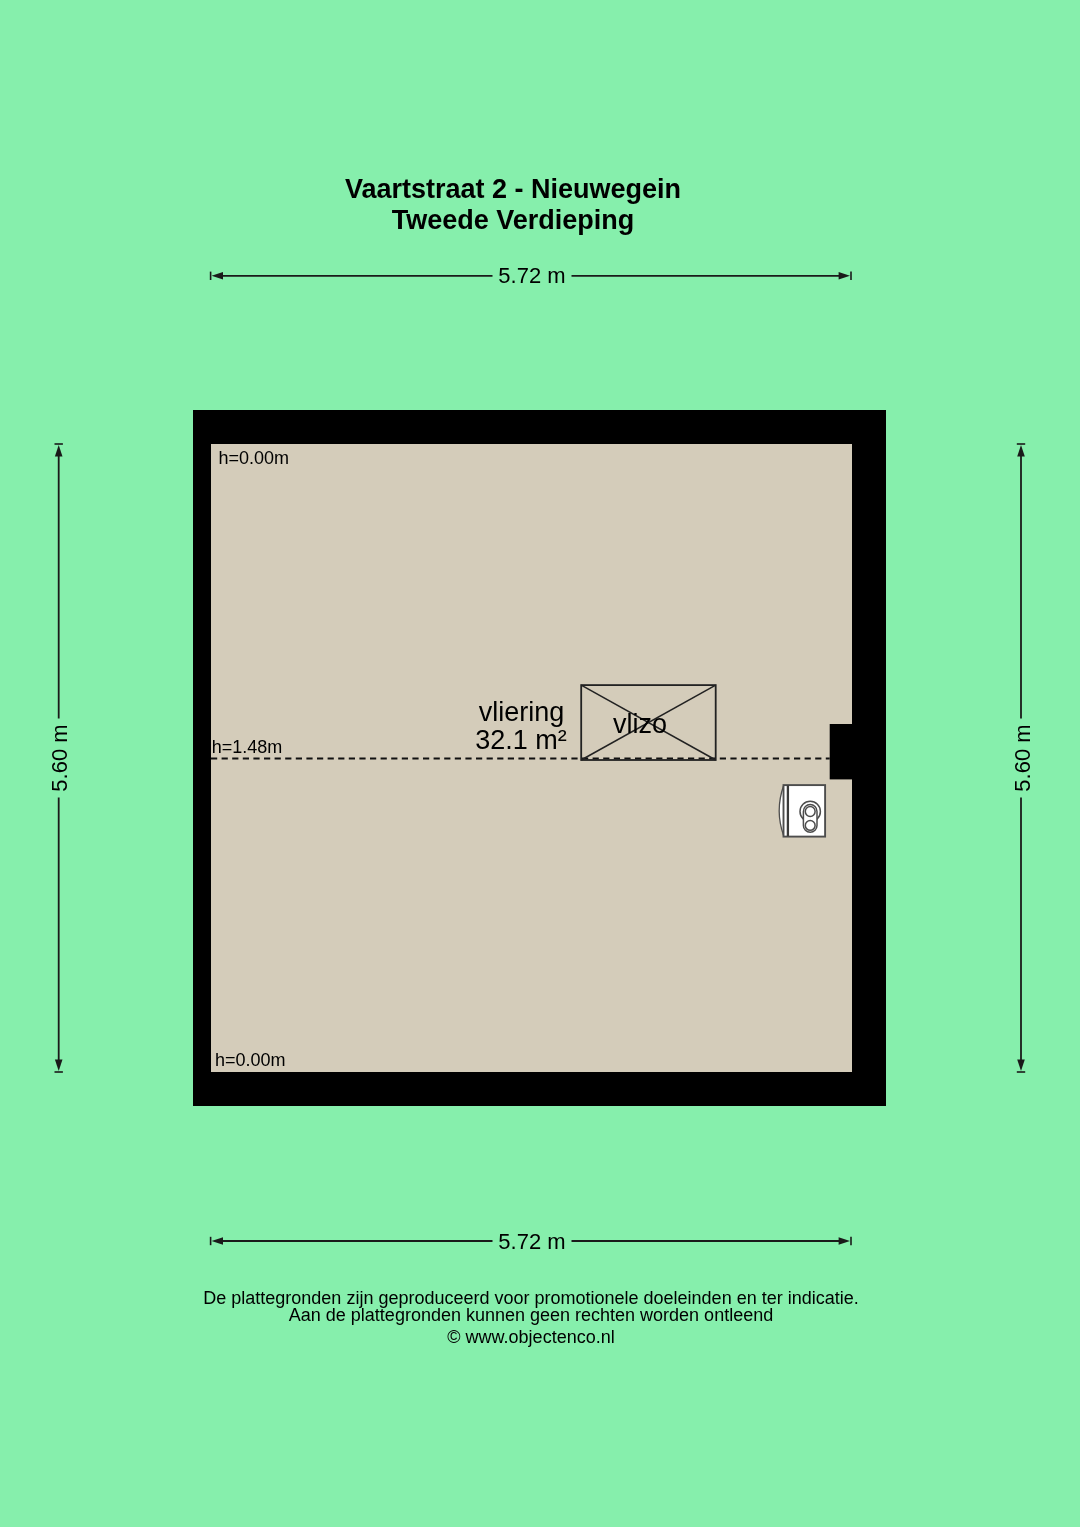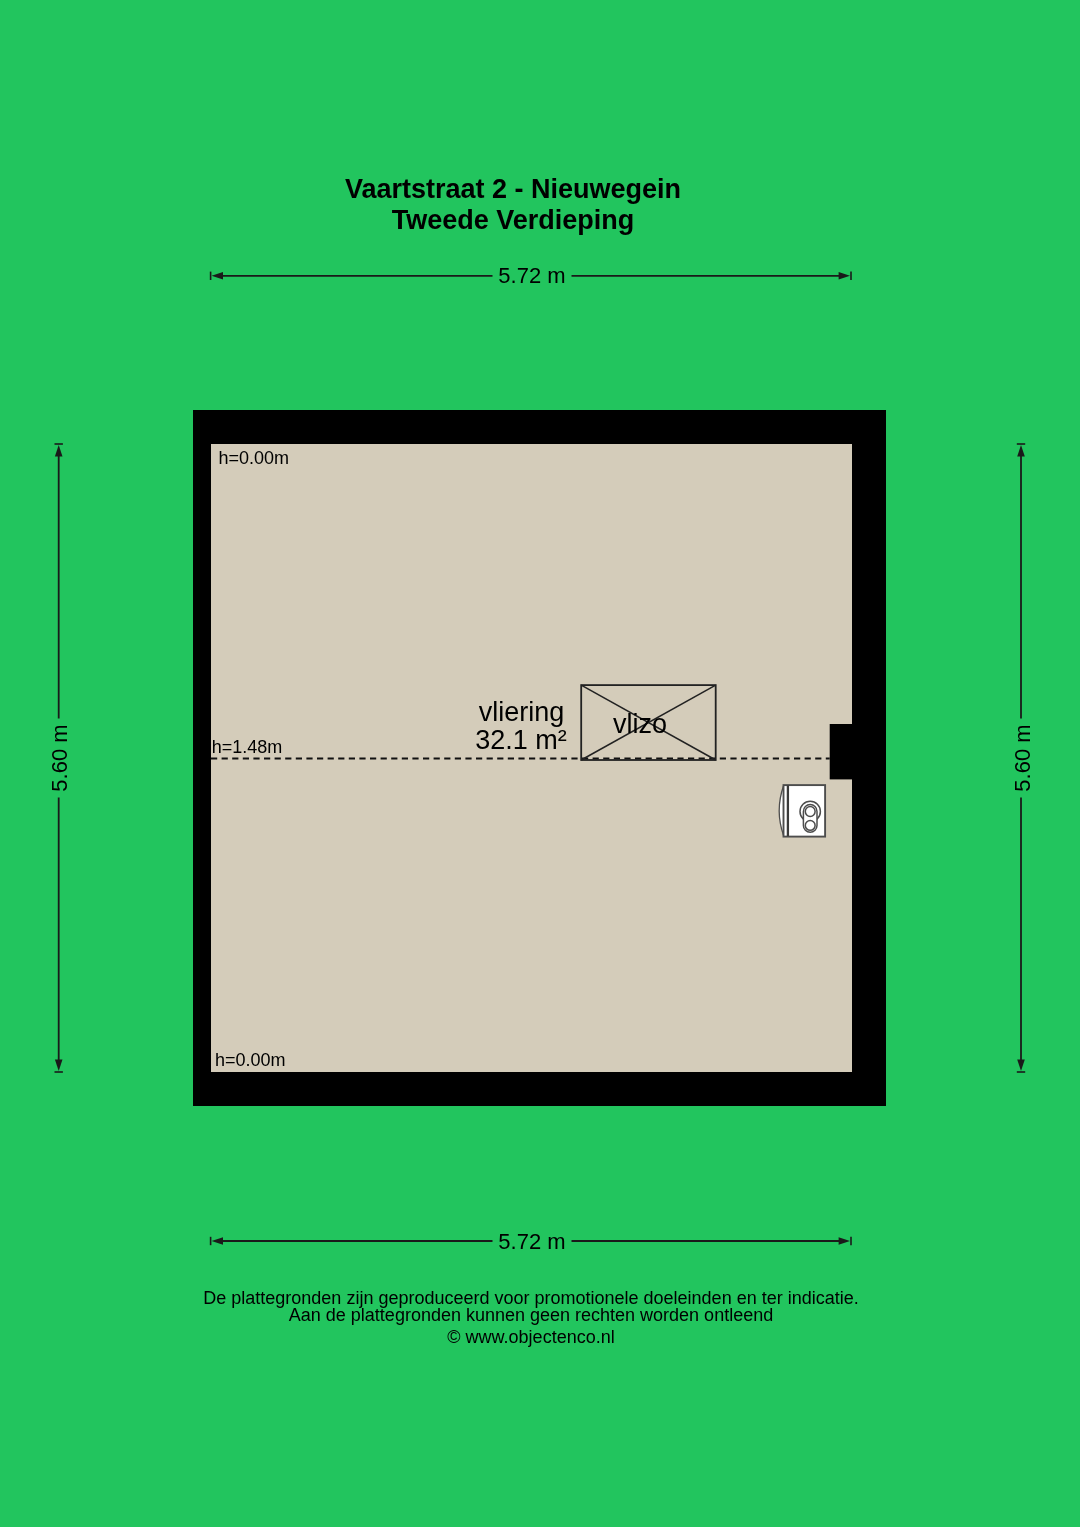--- a/index.html
+++ b/index.html
@@ -1,16 +1,16 @@
 <!DOCTYPE html>
 <html><head>
 <meta charset="utf-8">
 <style>
   html,body{margin:0;padding:0;background:#ffffff;}
-  .page{position:relative;width:1080px;height:1527px;background:#22c55e;overflow:hidden;}
+  .page{position:relative;width:1080px;height:1527px;background:#86efac;overflow:hidden;}
   svg{position:absolute;left:0;top:0;}
   text{font-family:"Liberation Sans",sans-serif;fill:#000000;}
 </style>
 </head>
 <body>
 <div class="page">
 <svg width="1080" height="1527" viewBox="0 0 1080 1527">
 
 <g>
   <text x="513" y="197.5" font-size="27" font-weight="bold" text-anchor="middle">Vaartstraat 2 - Nieuwegein</text>

